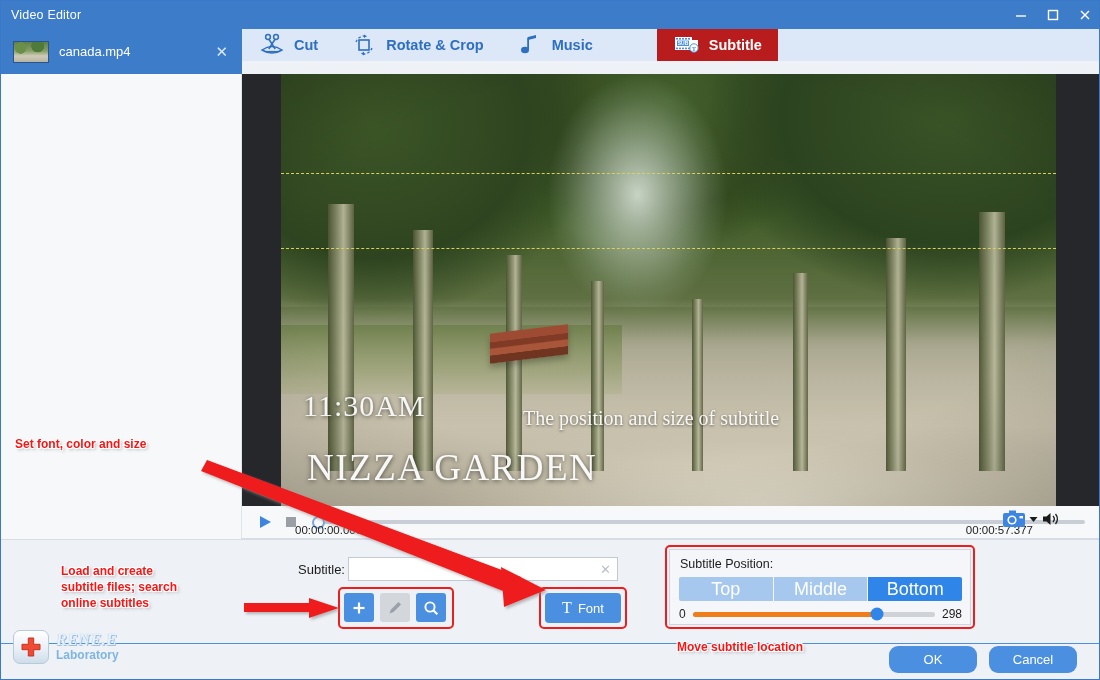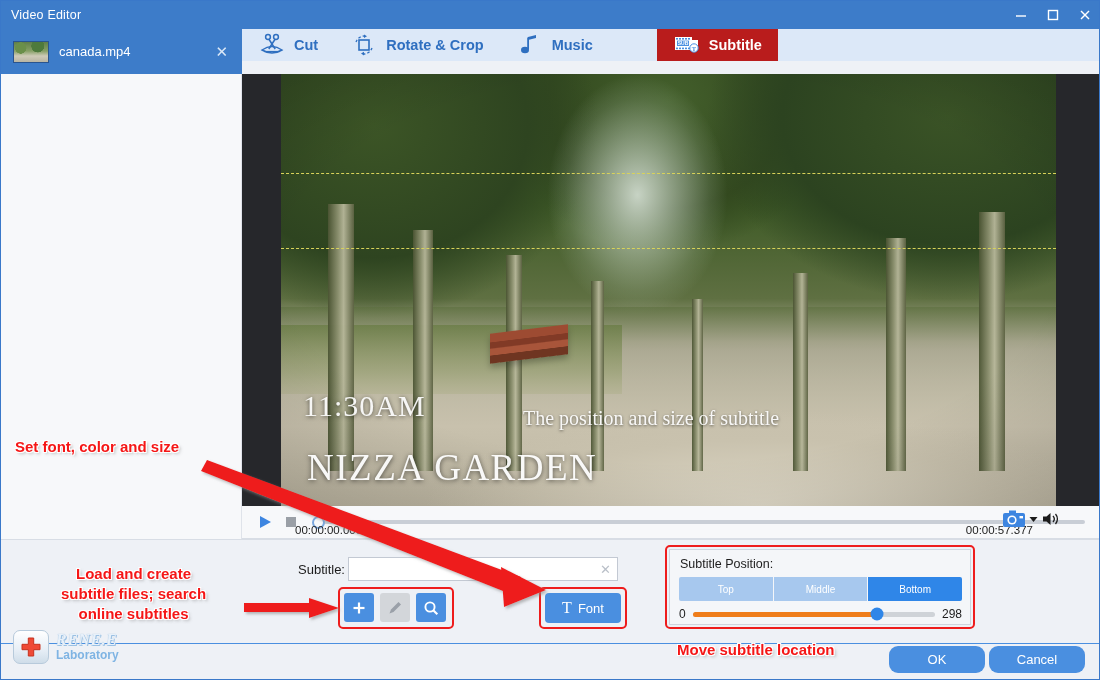--- a/index.html
+++ b/index.html
@@ -214,21 +214,21 @@
     position: absolute; left: 668px; top: 548px; width: 302px; height: 76px;
     background: #f4f6f9; border: 1px solid #cfd5de;
   }
   .pospanel .plabel { position: absolute; left: 10px; top: 7px; font-size: 12.5px; color: #1c1c1c; }
   .segbar {
     position: absolute; left: 9px; top: 27px; width: 283px; height: 24px;
     display: flex; border-radius: 2px; overflow: hidden;
   }
   .seg {
     flex: 1; display: flex; align-items: center; justify-content: center;
-    background: #a7c8ee; color: #ffffff; font-size: 10px; cursor: default;
+    background: #a7c8ee; color: #ffffff; font-size: 18px; cursor: default;
     border-right: 1px solid #f4f6f9;
   }
   .seg:last-child { border-right: none; }
   .seg.on { background: #2f86e8; }
   .posslider { position: absolute; left: 9px; top: 57px; width: 283px; height: 14px; display: flex; align-items: center; }
   .posslider .smin { font-size: 12px; color: #1c1c1c; }
   .posslider .smax { font-size: 12px; color: #1c1c1c; }
   .posslider .strack {
     position: relative; flex: 1; height: 5px; margin: 0 7px; background: #cfd3d8; border-radius: 3px;
   }
@@ -237,21 +237,21 @@
     position: absolute; left: 76%; top: 50%; transform: translate(-50%,-50%);
     width: 13px; height: 13px; border-radius: 50%; background: #2f86e8; cursor: default;
   }
 
   
   .footer {
     position: absolute; left: 0; top: 642px; width: 1100px; height: 38px;
     background: #eef1f6; border-top: 1px solid #4a8fe0;
   }
   .okbtn, .cancelbtn {
-    position: absolute; top: 645px; width: 96px; height: 27px;
+    position: absolute; top: 645px; width: 88px; height: 27px;
     background: #4a8fe0; color: #fff; border: none; border-radius: 9px;
     font-size: 13px; font-family: "Liberation Sans", sans-serif; cursor: default;
   }
   .okbtn { left: 888px; }
   .cancelbtn { left: 988px; }
 
   .logo { position: absolute; left: 12px; top: 629px; display: flex; align-items: center; gap: 7px; }
   .logo .lbadge {
     width: 36px; height: 34px; border-radius: 7px;
     background: linear-gradient(to bottom, #ffffff 0%, #e6eef6 60%, #cfdde9 100%);
@@ -261,23 +261,23 @@
   .logo .ltext { line-height: 1.05; }
   .logo .ln1 {
     font-family: "Liberation Serif", serif; font-style: italic; font-weight: bold;
     font-size: 16px; color: #e8f1fa; letter-spacing: .5px;
     text-shadow: 0 0 1px #8fb8dd, 1px 1px 0 #9dc2e4;
   }
   .logo .ln2 { font-size: 12px; font-weight: bold; color: #7fb4e3; }
 
   
   .anno {
-    position: absolute; color: #f51616; font-weight: bold; font-size: 15px;
+    position: absolute; color: #f51616; font-weight: bold; font-size: 12px;
     text-shadow: 1px 1px 0 #ffffff, -1px -1px 0 #ffffff, 1px -1px 0 #ffffff, -1px 1px 0 #ffffff, 2px 2px 3px rgba(120,120,120,.5);
-    line-height: 1.33; white-space: pre-line; text-align: center;
+    line-height: 1.33; white-space: pre-line;
   }
   .anno-a { left: 14px; top: 436px; }
   .anno-b { left: 60px; top: 563px; }
   .anno-c { left: 676px; top: 639px; }
   svg.overlay { position: absolute; left: 0; top: 0; width: 1100px; height: 680px; pointer-events: none; }
 </style>
 </head>
 <body>
 
 <div id="app">

